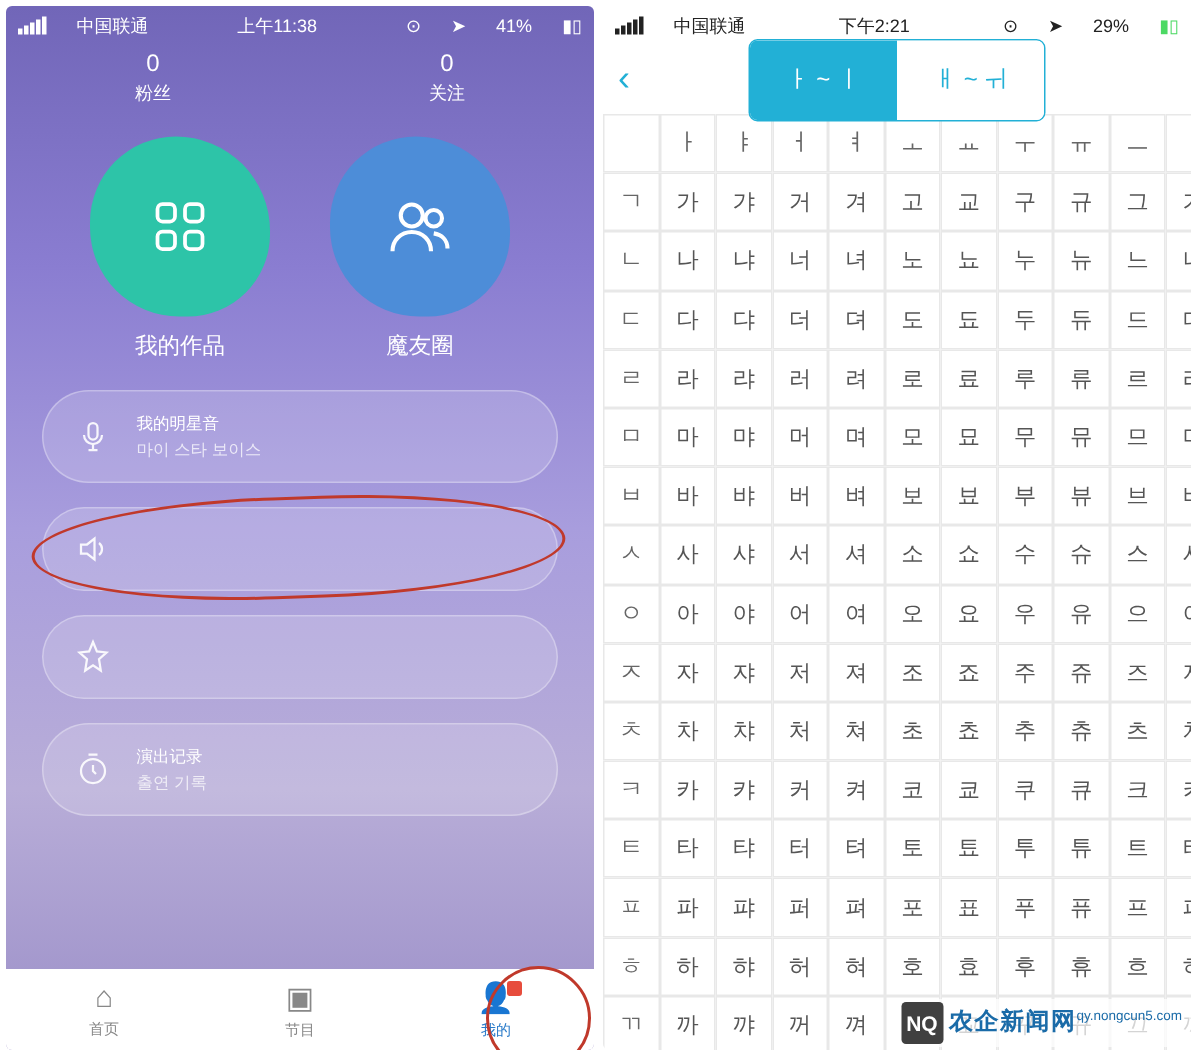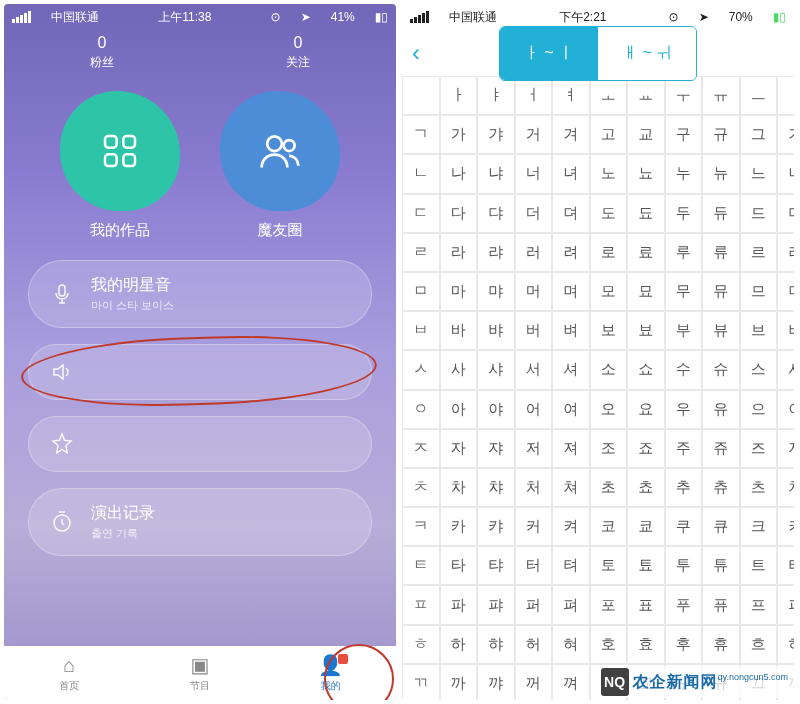--- a/index.html
+++ b/index.html
@@ -19,21 +19,21 @@
   .blobs{display:flex;justify-content:space-around;padding:10px 36px 20px}
   .blob{width:130px;text-align:center}
   .blob-shape{width:120px;height:120px;border-radius:50% 55% 48% 52%;display:flex;align-items:center;justify-content:center;color:#fff;margin:0 auto 10px}
   .blob-green{background:#2dc4a8}
   .blob-blue{background:#4d8dd8}
   .blob-label{color:#fff;font-size:15px}
   .list-cards{padding:0 24px}
   .card{background:rgba(255,255,255,.16);border:1px solid rgba(255,255,255,.3);border-radius:40px;padding:14px 20px;display:flex;align-items:center;gap:16px;margin-bottom:16px;position:relative}
   .card .icon{width:26px;height:26px;color:rgba(255,255,255,.9);flex-shrink:0;display:flex;align-items:center;justify-content:center}
   .card .txt{color:#fff}
-  .card .title{font-size:16px}
+  .card .title{font-size:11px}
   .card .sub{font-size:11px;opacity:.75;margin-top:2px}
   .card.highlight::before{content:"";position:absolute;inset:-8px -6px -6px -8px;border:2px solid #c0392b;border-radius:50%/55%;pointer-events:none;transform:rotate(-2deg)}
   .tabbar{position:absolute;bottom:0;left:0;right:0;height:54px;background:#fff;display:flex}
   .tab{flex:1;display:flex;flex-direction:column;align-items:center;justify-content:center;gap:2px;color:#888;font-size:10px}
   .tab.active{color:#2a7bc9}
   .tab .ico{font-size:20px}
   .tab.active .badge{position:absolute;width:10px;height:10px;background:#e74c3c;border-radius:2px;transform:translate(12px,-14px)}
   .tab-mine-circle{position:absolute;right:2px;bottom:-14px;width:66px;height:66px;border:2px solid #c0392b;border-radius:50%;pointer-events:none}
   
   .header-right{display:flex;align-items:center;justify-content:center;position:relative;height:46px}
@@ -178,21 +178,21 @@
             <span></span>
             <span></span>
             <span></span>
           </span>
         <span>中国联通</span>
       </div>
       <span>下午2:21</span>
       <div class="status-right">
         <span>⊙</span>
         <span>➤</span>
-        <span>70%</span>
+        <span>29%</span>
         <span style="color:#4cd964">▮▯</span>
       </div>
     </div>
     <div class="header-right">
       <span class="back-btn">‹</span>
       <div class="seg">
         <div class="seg-item active">ㅏ ~ ㅣ</div>
         <div class="seg-item">ㅐ ~ ㅟ</div>
       </div>
     </div>

